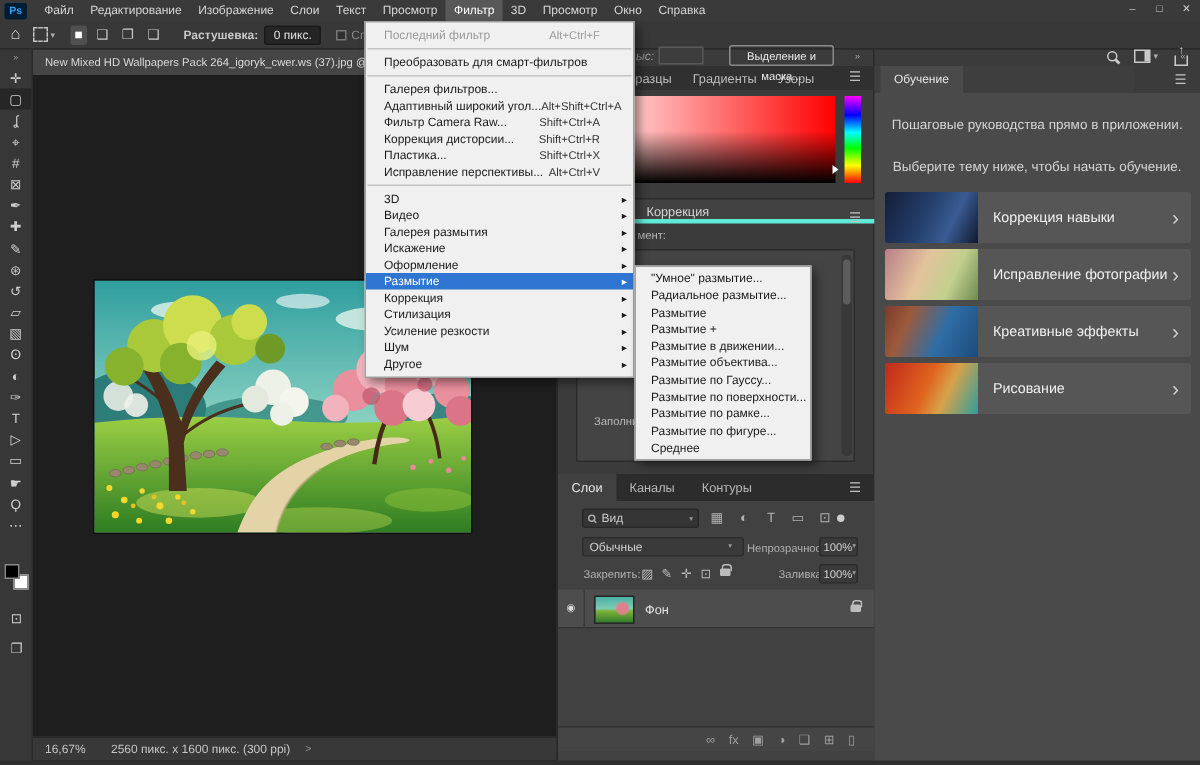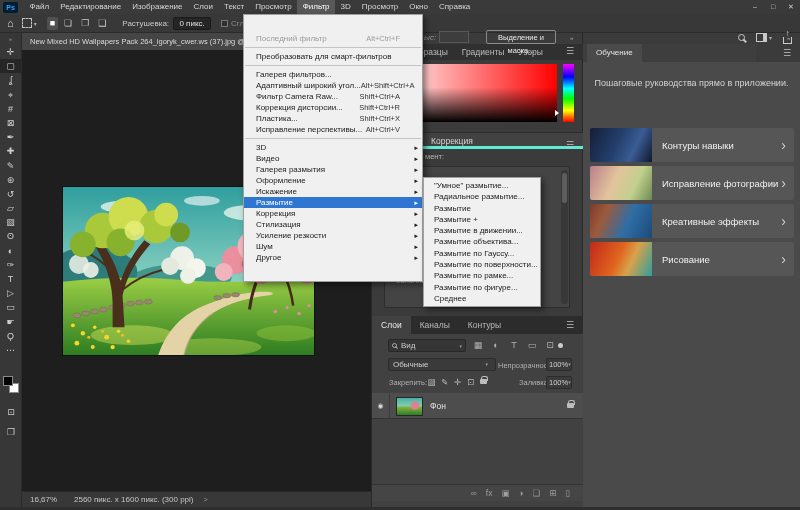--- a/index.html
+++ b/index.html
@@ -14,21 +14,21 @@
   .winbtns{margin-left:auto;display:flex;}
   .winbtn{width:18px;text-align:center;line-height:14px;font-size:7px;color:#cfcfcf;}
 
   
   .optionsbar{position:absolute;left:0;top:14px;width:800px;height:19px;background:#383838;border-bottom:1px solid #2a2a2a;display:flex;align-items:center;z-index:4;}
   .home-ic{font-size:11px;color:#d0d0d0;margin:0 8px 0 7px;}
   .tool-ic{width:10px;height:10px;border:1px dashed #c4c4c4;margin-right:2px;}
   .dd-arrow{font-size:6px;color:#aaa;margin-right:10px;}
   .selmode{font-size:9px;color:#c9c9c9;padding:1px 3px;margin-right:3px;line-height:11px;}
   .selmode[data-active="true"]{background:#505050;border-radius:2px;color:#fff;}
-  .opt-label{color:#c9c9c9;margin:0 4px 0 10px;font-size:8px;}
+  .opt-label{color:#c9c9c9;margin:0 4px 0 10px;font-size:8px;font-weight:bold;}
   .opt-input{width:38px;height:13px;background:#252525;border:1px solid #1a1a1a;border-radius:2px;color:#e2e2e2;font-size:8px;text-align:center;line-height:12px;}
   .aa-check{display:flex;align-items:center;margin-left:10px;color:#8a8a8a;}
   .aa-box{width:7px;height:7px;border:1px solid #777;margin-right:3px;background:#303030;}
   .frag-label{position:absolute;left:424px;top:19px;color:#9a9a9a;font-size:8px;font-style:italic;}
   .frag-input{position:absolute;left:439px;top:17px;width:30px;height:12px;border:1px solid #585858;background:#3d3d3d;}
   .btn-selmask{position:absolute;left:486px;top:16px;width:70px;height:14px;border:1px solid #8a8a8a;border-radius:2px;color:#e8e8e8;font-size:7.5px;text-align:center;line-height:13px;background:transparent;}
   .opt-right{position:absolute;right:8px;top:14px;height:19px;display:flex;align-items:center;gap:11px;}
   .ic-magnifier{width:7px;height:7px;border:1.5px solid #c9c9c9;border-radius:50%;position:relative;}
   .ic-magnifier::after{content:"";position:absolute;width:4px;height:1.5px;background:#c9c9c9;transform:rotate(45deg);right:-3px;bottom:-1px;}
   .ic-ws{width:11px;height:9px;border:1px solid #c9c9c9;position:relative;}
@@ -111,21 +111,21 @@
   .learn-sub{position:absolute;width:217px;text-align:center;font-size:9px;color:#d4d4d4;}
   .cards{position:absolute;left:7px;top:66px;width:204px;}
   .card{width:204px;height:34px;background:#565656;border-radius:2px;margin-bottom:4px;display:flex;align-items:center;overflow:hidden;}
   .card-thumb{width:62px;height:34px;flex:none;}
   .card-label{margin-left:10px;font-size:9.5px;color:#f0f0f0;flex:1;}
   .card-chev{margin-right:8px;font-size:14px;color:#cfcfcf;}
 
   .bottomstrip{position:absolute;left:0;top:507px;width:800px;height:3px;background:#2e2e2e;z-index:6;}
 
   
-  .menu{position:absolute;left:243px;top:14px;width:180px;background:#f0f0f0;border:1px solid #a0a0a0;box-shadow:3px 3px 6px rgba(0,0,0,.45);padding:18px 0;z-index:20;}
+  .menu{position:absolute;left:243px;top:14px;width:180px;background:#f0f0f0;border:1px solid #a0a0a0;box-shadow:3px 3px 6px rgba(0,0,0,.45);padding:3px 0;z-index:20;}
   .menu-item{height:11px;display:flex;align-items:center;padding:0 4px 0 12px;color:#1a1a1a;font-size:8px;white-space:nowrap;}
   .menu-item[data-kind="sep"]{height:0;border-top:1px solid #c4c4c4;margin:3px 1px;padding:0;}
   .menu-item[data-kind="disabled"]{color:#9b9b9b;}
   .menu-item[data-kind="disabled"] .mi-shortcut{color:#9b9b9b;}
   .menu-item[data-kind="highlight"]{background:#2f76d2;color:#fff;}
   .mi-label{flex:1;}
   .mi-shortcut{font-size:7.5px;color:#333;margin-right:10px;}
   .menu-item[data-kind="highlight"] .mi-shortcut{color:#fff;}
   .mi-arrow{width:8px;text-align:right;font-size:7px;}
   .submenu{position:absolute;left:423px;top:177px;width:118px;background:#f0f0f0;border:1px solid #a0a0a0;box-shadow:3px 3px 6px rgba(0,0,0,.45);padding:2px 0;z-index:21;}
@@ -474,25 +474,26 @@
   </div>
 
   <div class="rightcol">
     <span class="dock-collapse" style="left:204px;top:2px;">«</span>
     <div class="rtabrow">
       <div class="rtab">Обучение</div>
       <span class="hamburger" style="left:200px;top:4px;">☰</span>
     </div>
     <div class="learnbody">
       <div class="learn-sub" style="top:16px;">Пошаговые руководства прямо в приложении.</div>
+      <div class="learn-sub" style="top:44px;">Выберите тему ниже, чтобы начать обучение.</div>
       <div class="cards">
 
           <div class="card">
             <div class="card-thumb" style="background: linear-gradient(115deg, rgb(21, 30, 56) 0%, rgb(36, 64, 110) 45%, rgb(58, 92, 148) 70%, rgb(16, 24, 44) 100%);"></div>
-            <div class="card-label">Контуры навыки</div>
+            <div class="card-label">Коррекция навыки</div>
             <div class="card-chev">›</div>
           </div>
 
           <div class="card">
             <div class="card-thumb" style="background: linear-gradient(115deg, rgb(185, 127, 138) 0%, rgb(227, 195, 156) 40%, rgb(194, 208, 142) 70%, rgb(110, 138, 82) 100%);"></div>
             <div class="card-label">Исправление фотографии</div>
             <div class="card-chev">›</div>
           </div>
 
           <div class="card">
@@ -592,27 +593,27 @@
         <span class="mi-arrow">▸</span>
       </div>
 
       <div class="menu-item" data-kind="normal">
         <span class="mi-label">Галерея размытия</span>
         <span class="mi-shortcut"></span>
         <span class="mi-arrow">▸</span>
       </div>
 
       <div class="menu-item" data-kind="normal">
+        <span class="mi-label">Искажение</span>
+        <span class="mi-shortcut"></span>
+        <span class="mi-arrow">▸</span>
+      </div>
+
+      <div class="menu-item" data-kind="normal">
         <span class="mi-label">Оформление</span>
-        <span class="mi-shortcut"></span>
-        <span class="mi-arrow">▸</span>
-      </div>
-
-      <div class="menu-item" data-kind="normal">
-        <span class="mi-label">Искажение</span>
         <span class="mi-shortcut"></span>
         <span class="mi-arrow">▸</span>
       </div>
 
       <div class="menu-item" data-kind="highlight">
         <span class="mi-label">Размытие</span>
         <span class="mi-shortcut"></span>
         <span class="mi-arrow">▸</span>
       </div>
 

